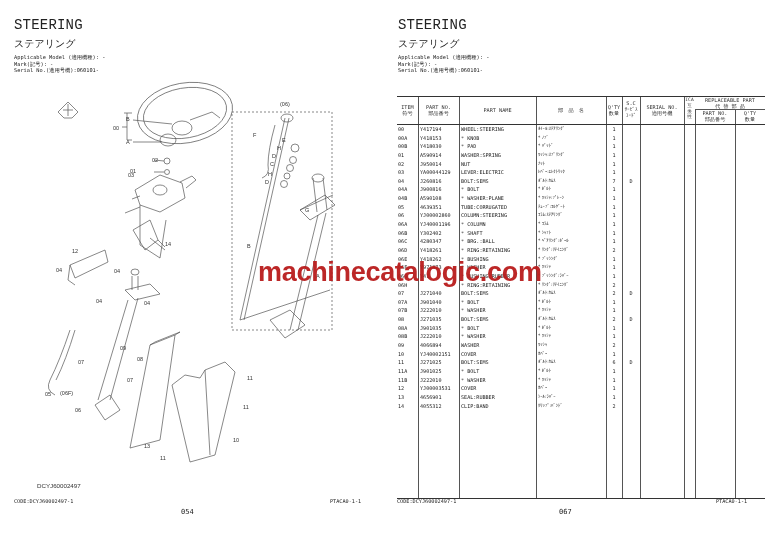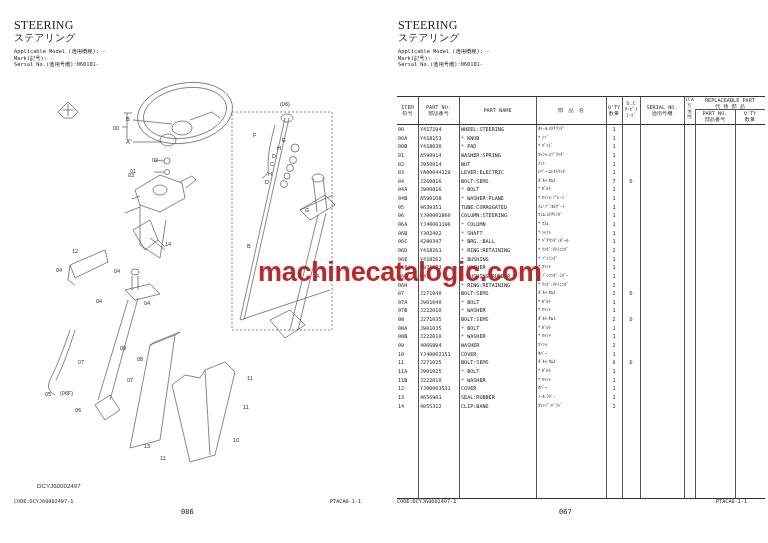--- a/index.html
+++ b/index.html
@@ -2,22 +2,22 @@
 <html><head>
 <meta charset="utf-8">
 <style>
   html, body { margin:0; padding:0; }
   body { width:768px; height:543px; background:#ffffff; position:relative; overflow:hidden;
          font-family:"Liberation Sans", "DejaVu Sans", sans-serif; color:#222; }
   .page { position:absolute; top:0; height:543px; width:384px; }
   .page.left { left:0; }
   .page.right { left:384px; }
   .hdr { position:absolute; left:14px; top:20px; }
-  .title-en { font-family:Liberation Serif, serif; font-size:12px; line-height:10px; letter-spacing:0.2px; }
-  .title-jp { font-size:10px; line-height:12px; margin-top:2px; }
+  .title-en { font-family:Liberation Mono, monospace; font-size:14px; line-height:10px; letter-spacing:0.2px; }
+  .title-jp { font-size:10px; line-height:12px; margin-top:8px; }
   .meta { margin-top:4px; font-family:"DejaVu Sans Mono", monospace; font-size:5.3px; line-height:6.6px; }
   .footer-code { position:absolute; top:498px; font-family:"DejaVu Sans Mono", monospace; font-size:5.2px; }
   .footer-pt { position:absolute; top:498px; font-family:"DejaVu Sans Mono", monospace; font-size:5.2px; }
   .pageno { position:absolute; top:508px; font-family:"DejaVu Sans Mono", monospace; font-size:7px; }
   .diag-code { position:absolute; left:37px; top:482px; font-size:6.2px; color:#333; }
 
   
   svg.drawing { position:absolute; left:0; top:0; }
   .lbl { font-size:5.5px; fill:#333; font-family:"Liberation Sans", sans-serif; }
 
@@ -151,21 +151,21 @@
       <text class="lbl" x="265" y="184">D</text>
       <text class="lbl" x="305" y="212">G</text>
       <text class="lbl" x="247" y="248">B</text>
       <text class="lbl" x="316" y="278">A</text>
     </g>
   </svg>
 
   <div class="diag-code">DCYJ60002497</div>
   <div class="footer-code" style="left:14px">CODE:DCYJ60002497-1</div>
   <div class="footer-pt" style="left:330px">PTACA0-1-1</div>
-  <div class="pageno" style="left:181px">086</div>
+  <div class="pageno" style="left:181px">054</div>
 </div>
 
 <div class="page right">
   <div class="hdr">
     <div class="title-en">STEERING</div>
     <div class="title-jp">ステアリング</div>
     <div class="meta">
       <div>Applicable Model (適用機種): -</div>
       <div>Mark(記号): -</div>
       <div>Serial No.(適用号機):060101-</div>

